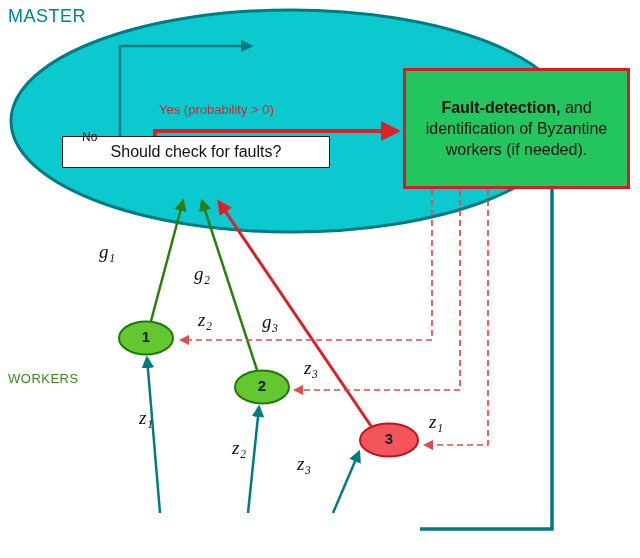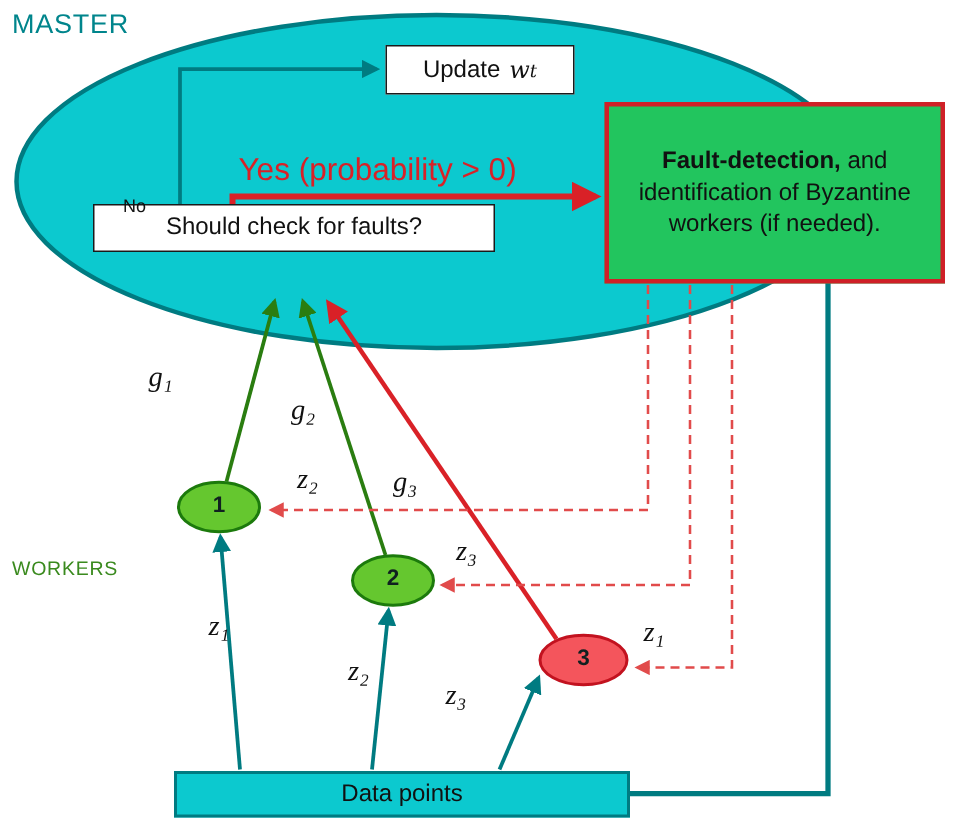--- a/index.html
+++ b/index.html
@@ -22,21 +22,21 @@
   }
   .data-box {
     position:absolute; display:flex; align-items:center; justify-content:center;
     background:var(--teal-fill); border:2.5px solid var(--teal-dark);
     font-size:16px; color:#111; box-sizing:border-box;
   }
   .section-label { position:absolute; font-weight:normal; }
   .master-label { font-size:18px; color:var(--master-label); letter-spacing:.5px; }
   .workers-label { font-size:13px; color:var(--workers-label); letter-spacing:.5px; }
   .plain-label { position:absolute; font-size:12px; color:#111;margin-top:40px; }
-  .yes-label { position:absolute; font-size:21px; color:var(--arrow-red); }
+  .yes-label { position:absolute; font-size:13px; color:var(--arrow-red); }
   .math { font-family:"DejaVu Serif", serif; font-style:italic; }
   .math-label {
     position:absolute; font-family:Liberation Serif, serif; font-style:italic;
     font-size:19px; color:#111;
   }
   .sup { vertical-align:super; font-size:12px; }
   .worker-num {
     position:absolute; width:30px; height:20px; line-height:20px;
     text-align:center; font-size:15px; font-weight:bold; color:#102020;
   }
@@ -84,25 +84,20 @@
     <polyline points="488,190 488,445 425,445" style="fill:none; stroke:var(--dash-red); stroke-width:1.7; stroke-dasharray:6 4" marker-end="url(#m-dash)"></polyline>
 
     <ellipse cx="146" cy="338" rx="27" ry="16.5" style="fill:var(--green-fill); stroke:var(--green-dark); stroke-width:2"></ellipse>
     <ellipse cx="262" cy="387" rx="27" ry="16.5" style="fill:var(--green-fill); stroke:var(--green-dark); stroke-width:2"></ellipse>
     <ellipse cx="389" cy="440" rx="29" ry="16.5" style="fill:var(--red-fill); stroke:var(--red-dark); stroke-width:2"></ellipse>
   </svg>
 
   <div class="section-label master-label abs" style="left:8px; top:6px;">MASTER</div>
   <div class="section-label workers-label abs" style="left:8px; top:371px;">WORKERS</div>
 
-  <div class="box" style="left:257px; top:30px; width:126px; height:33px;">
-    <span>Update</span>
-    <span class="math" style="margin-left:6px;">w</span>
-      <span class="math sup">t</span>
-  </div>
 
   <div class="box" style="left:62px; top:136px; width:268px; height:32px;">Should check for faults?</div>
 
   <div class="plain-label" style="left:82px; top:90px;">No</div>
   <div class="yes-label" style="left:159px; top:102px;">Yes (probability &gt; 0)</div>
 
   <div class="fault-box" style="left:403px; top:68px; width:227px; height:121px;">
     <div>
       <span class="fault-bold">Fault-detection,</span><span> and identification of Byzantine workers (if needed).</span>
     </div>
@@ -117,15 +112,14 @@
   <div class="math-label" style="left:262px; top:287px;margin-top:24px;">g₃</div>
 
   <div class="math-label" style="left:198px; top:309px;">z₂</div>
   <div class="math-label" style="left:304px; top:357px;">z₃</div>
   <div class="math-label" style="left:429px; top:411px;">z₁</div>
 
   <div class="math-label" style="left:139px; top:407px;">z₁</div>
   <div class="math-label" style="left:232px; top:437px;">z₂</div>
   <div class="math-label" style="left:297px; top:453px;">z₃</div>
 
-  <div class="data-box" style="left:116px; top:514px; width:304px; height:31px;">Data points</div>
 
 </div>
 
 </body></html>

